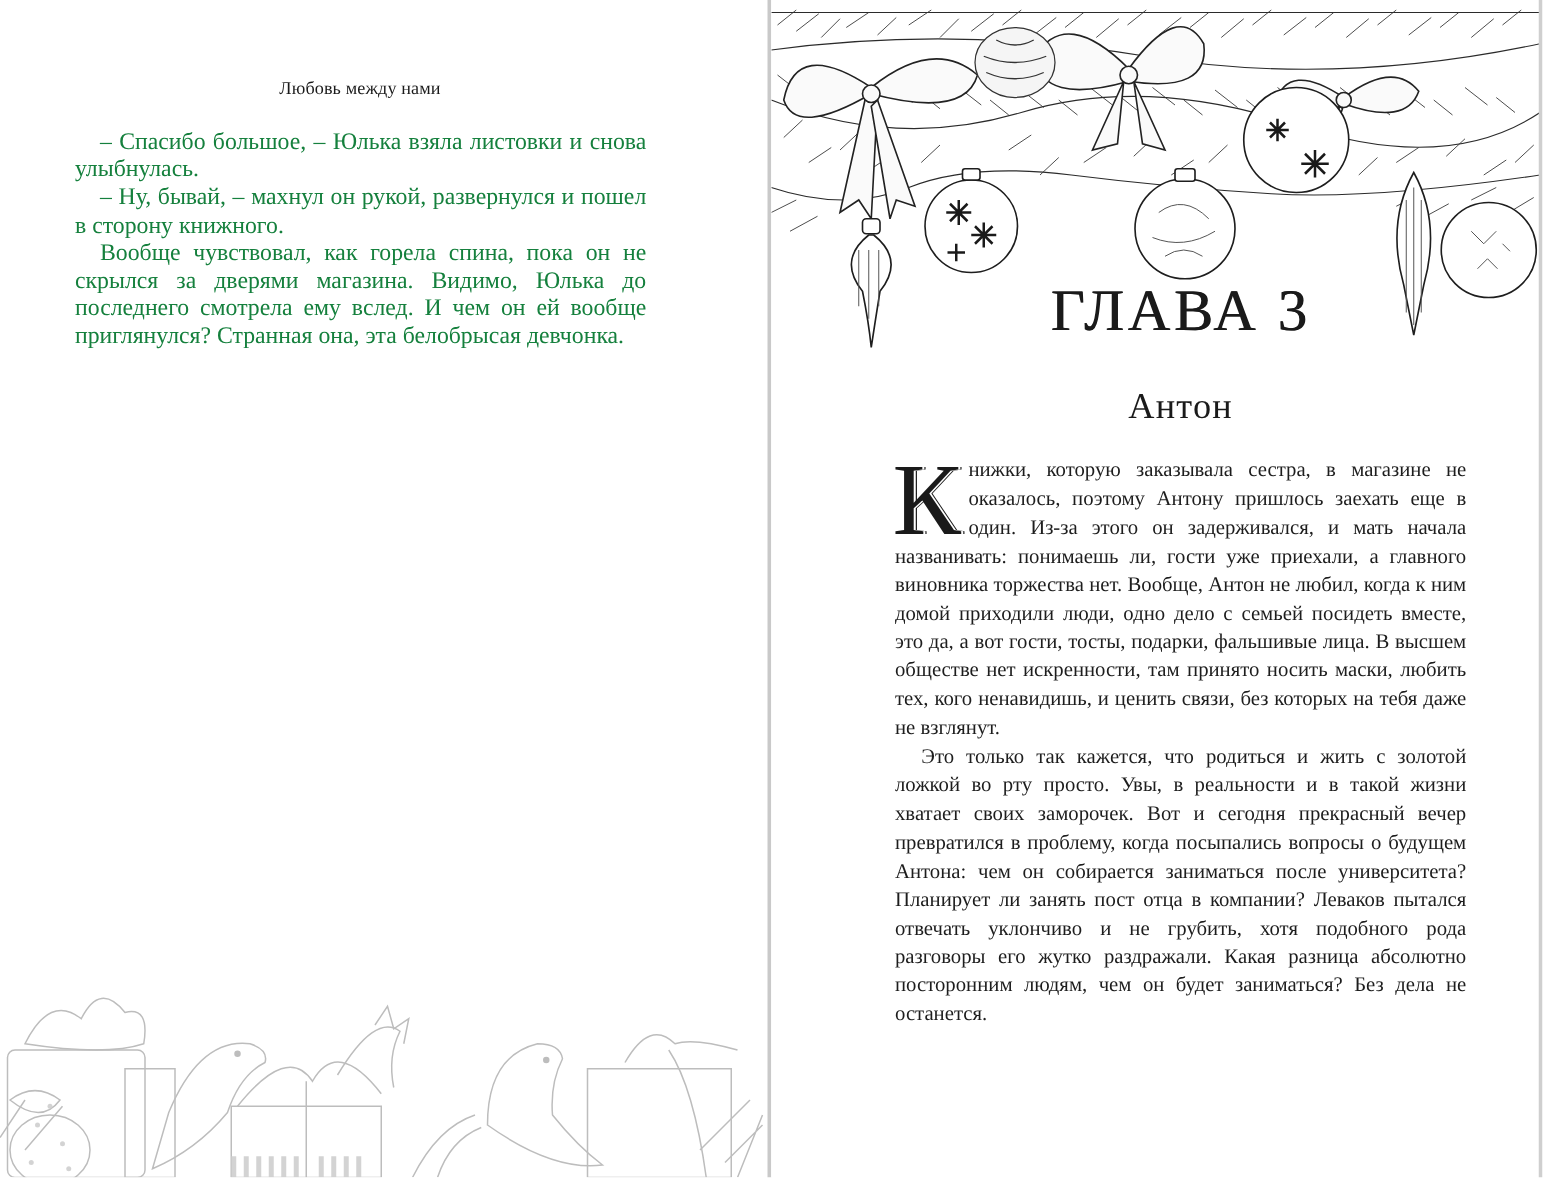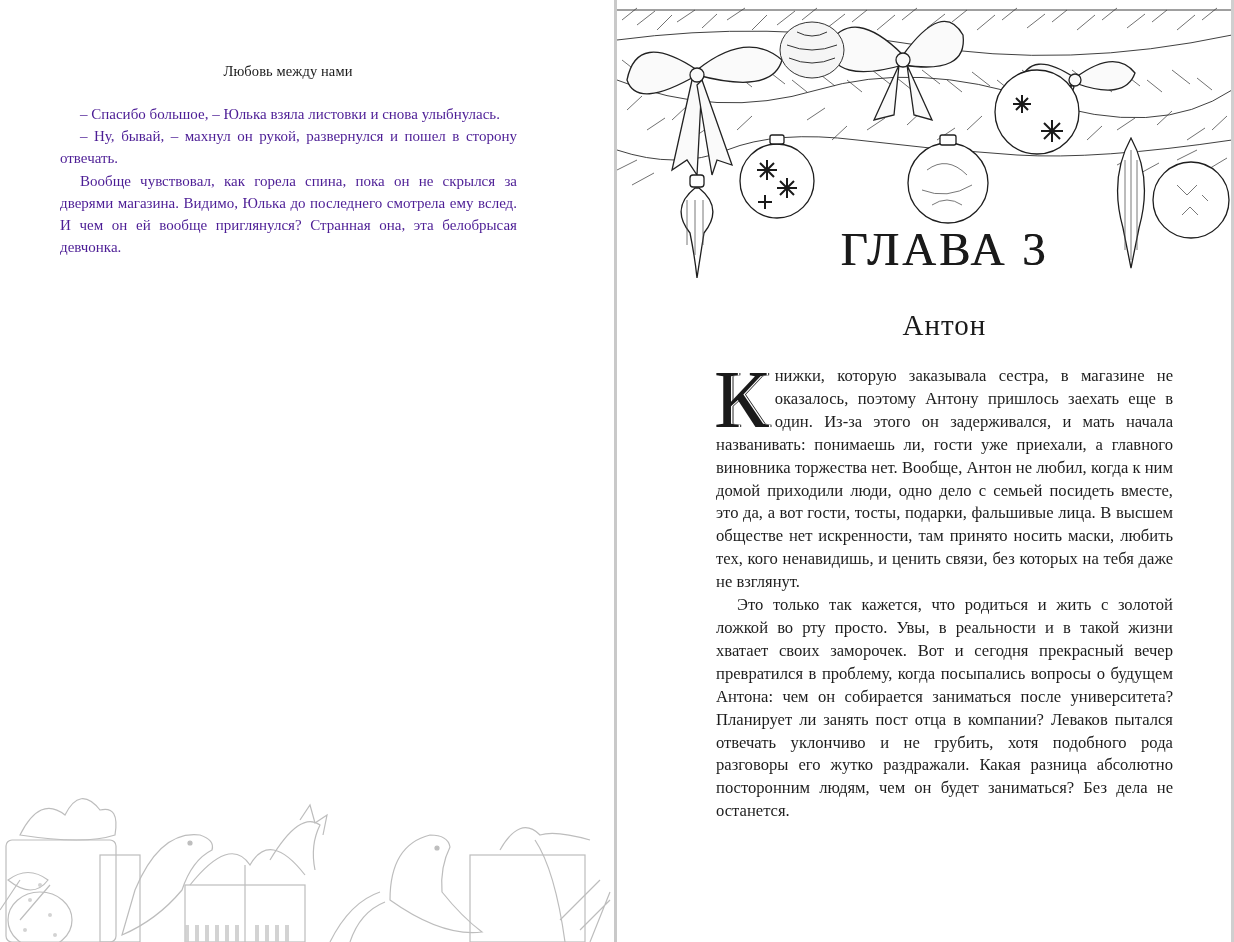--- a/index.html
+++ b/index.html
@@ -12,21 +12,21 @@
     .page-right { left: 617px; width: 615px; }
     .gutter { position: absolute; left: 614px; top: 0; width: 3px; height: 942px; background: #c9c9c9; }
     .edge-right { position: absolute; left: 1231px; top: 0; width: 3px; height: 942px; background: #cfcfcf; }
 
     .running-head {
       position: absolute; left: 0; width: 576px; top: 63px; text-align: center;
       font-size: 14.5px; letter-spacing: 0.1px; color: #1a1a1a;
     }
     .body-left {
       position: absolute; left: 60px; width: 457px; top: 103px;
-      font-size: 15px; line-height: 22.2px; text-align: justify; color: #4c1d95;
+      font-size: 19px; line-height: 22.2px; text-align: justify; color: #15803d;
     }
     .body-left p { text-indent: 20px; }
 
     
     .bottom-illustration { position: absolute; left: 0; top: 780px; width: 614px; height: 162px; }
 
     
     .garland { position: absolute; left: 0; top: 0; width: 615px; height: 290px; }
 
     .chapter-title {
@@ -65,21 +65,21 @@
 </head>
 <body>
 
 <div class="spread">
 
   <div class="page page-left">
     <div class="running-head">Любовь между нами</div>
 
     <div class="body-left">
       <p>– Спасибо большое, – Юлька взяла листовки и снова улыбнулась.</p>
-      <p>– Ну, бывай, – махнул он рукой, развернулся и пошел в сторону отвечать.</p>
+      <p>– Ну, бывай, – махнул он рукой, развернулся и пошел в сторону книжного.</p>
       <p>Вообще чувствовал, как горела спина, пока он не скрылся за дверями магазина. Видимо, Юлька до последнего смотрела ему вслед. И чем он ей вообще приглянулся? Странная она, эта белобрысая девчонка.</p>
     </div>
 
     <svg class="bottom-illustration" viewBox="0 0 614 162" preserveAspectRatio="none">
       <g fill="none" stroke="#bdbdbd" stroke-width="1.2">
 
         <rect x="6" y="60" width="110" height="102" rx="6"></rect>
         <path d="M20 55 q20 -40 45 -20 q15 -30 35 -5 q20 -5 15 25 q-30 10 -95 0z"></path>
         <path d="M8 100 q20 -15 40 0 q-15 20 -40 0z"></path>
         <ellipse cx="40" cy="140" rx="32" ry="28"></ellipse>

